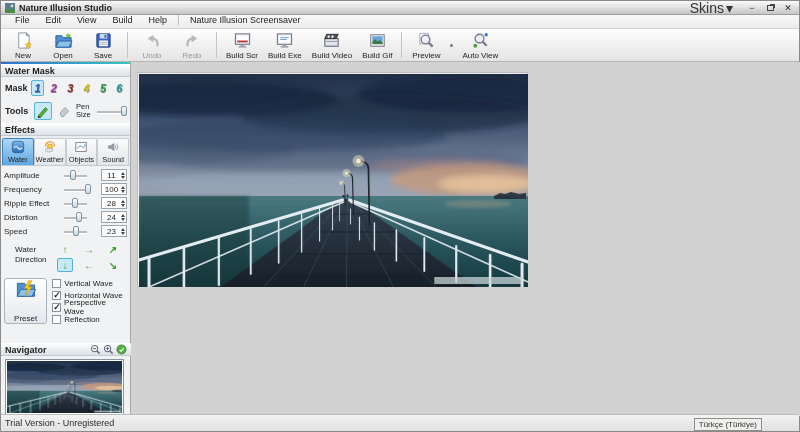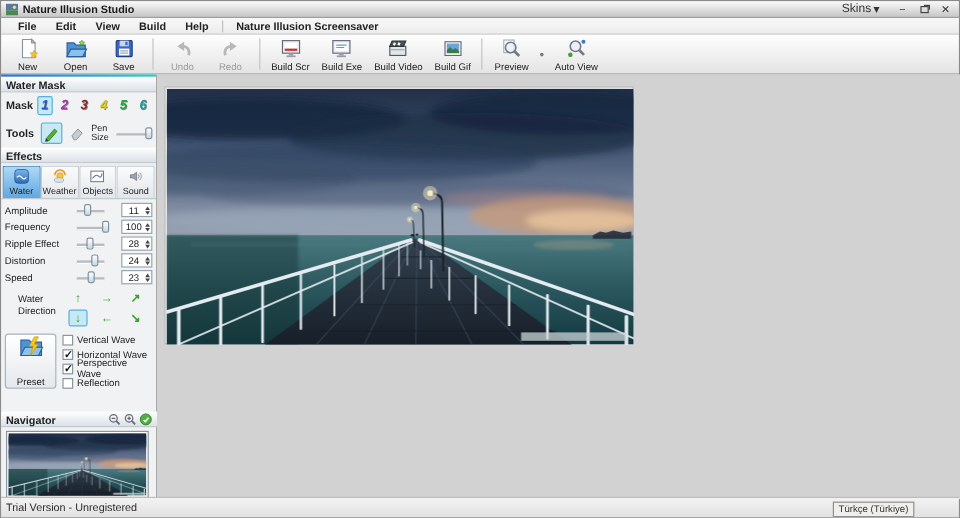--- a/index.html
+++ b/index.html
@@ -7,27 +7,27 @@
   body { font-family:"Liberation Sans", sans-serif; font-size:9px; color:#222; }
   .app { position:relative; width:800px; height:432px; background:#d2d2d2; border:1px solid #8a8a8a; }
 
   
   .titlebar { position:absolute; left:0; top:0; width:100%; height:14px;
     background:linear-gradient(#fafafa,#c6c6c6); border-bottom:1px solid #9e9e9e;
     display:flex; align-items:center; padding:0 4px; gap:4px; }
   .titlebar .title { font-weight:bold; font-size:9px; color:#1a1a1a; }
   .titlebar .spacer { flex:1; }
   .winbtn { font-size:9px; width:14px; text-align:center; color:#333; cursor:default; line-height:12px; }
-  .skins { font-size:10px; color:#333; display:flex; align-items:center; gap:2px; margin-right:8px; }
+  .skins { font-size:14px; color:#333; display:flex; align-items:center; gap:2px; margin-right:8px; }
   .restore-glyph { display:inline-block; width:7px; height:6px; border:1px solid #444; box-shadow:2px -2px 0 -1px #444; margin-top:2px; }
 
   
   .menubar { position:absolute; left:0; top:14px; width:100%; height:14px;
     background:linear-gradient(#f8f8f8,#ececec); border-bottom:1px solid #d4d4d4;
-    display:flex; align-items:center; padding-left:6px;font-weight:bold; }
+    display:flex; padding-left:6px; }
   .menu-item { padding:0 8px; font-size:9px; color:#222; }
   .menu-sep { width:1px; height:10px; background:#c0c0c0; margin:0 3px; }
 
   
   .toolbar { position:absolute; left:0; top:28px; width:100%; height:33px;
     background:linear-gradient(#fefefe,#e4e4e4); border-bottom:1px solid #b4b4b4;
     display:flex; align-items:stretch; padding:1px 2px; }
   .tbtn { display:flex; flex-direction:column; align-items:center; justify-content:center;
     min-width:40px; padding:1px 5px 0 5px; border-radius:2px; }
   .tbtn svg { width:19px; height:19px; }

